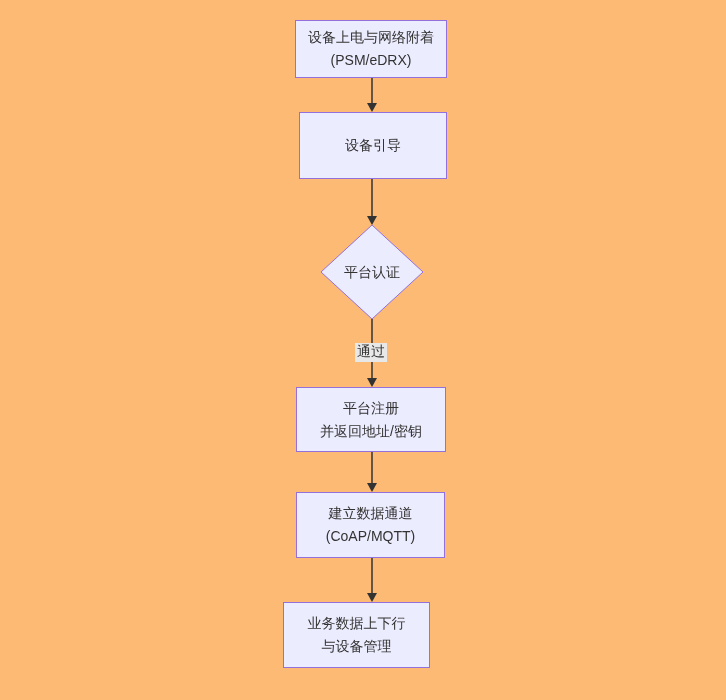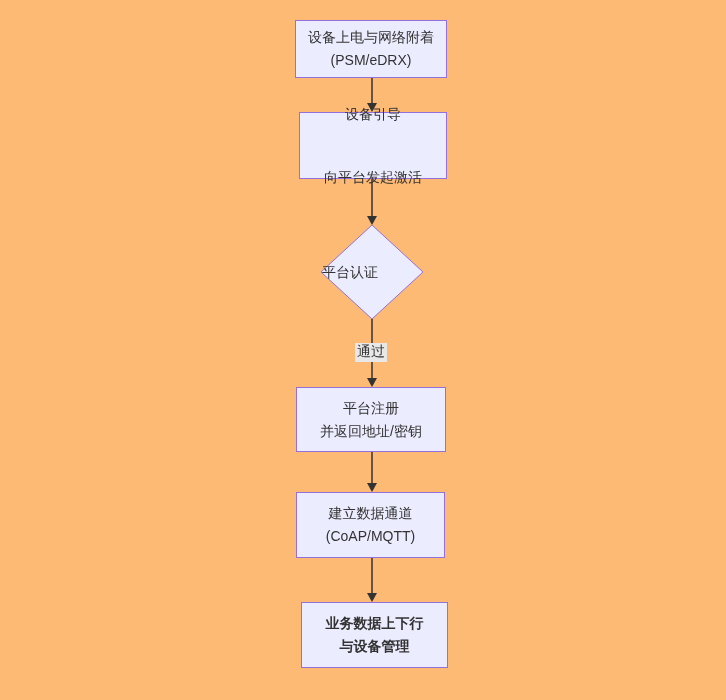--- a/index.html
+++ b/index.html
@@ -36,20 +36,21 @@
     color: #333333;
     font-size: 14px;
     line-height: 23px;
   }
   .node-line { white-space: nowrap; }
   .diamond-label {
     position: absolute;
     left: 322px;
     top: 262px;
     width: 100px;
+    text-align: center;
     color: #333333;
     font-size: 14px;
     line-height: 20px;
   }
   .edge-label {
     position: absolute;
     left: 355px;
     top: 343px;
     background: #e8e8e8;
     color: #333333;
@@ -57,21 +58,21 @@
     line-height: 19px;
     padding: 0 2px;
     white-space: nowrap;
     font-family: Liberation Mono, monospace;
   }
   
   .n-power    { left: 295px; top: 20px;  width: 152px; height: 58px; }
   .n-boot     { left: 299px; top: 112px; width: 148px; height: 67px; gap: 40px; }
   .n-register { left: 296px; top: 387px; width: 150px; height: 65px; }
   .n-channel  { left: 296px; top: 492px; width: 149px; height: 66px; }
-  .n-business { left: 301px; top: 602px; width: 147px; height: 66px; font-weight: bold; }
+  .n-business { left: 283px; top: 602px; width: 147px; height: 66px; }
 </style>
 </head>
 <body>
 
 <div class="canvas">
 
   <svg class="edges-layer" width="726" height="700" viewBox="0 0 726 700" xmlns="http://www.w3.org/2000/svg">
 
     <line x1="372" y1="78" x2="372" y2="103" stroke="#333333" stroke-width="1.5"></line>
     <polygon points="367,103 377,103 372,112" fill="#333333"></polygon>
@@ -91,21 +92,20 @@
     <polygon points="372,225 423,272 372,319 321,272" fill="#ECECFF" stroke="#9370DB" stroke-width="1"></polygon>
   </svg>
 
   <div class="node n-power">
     <span class="node-line">设备上电与网络附着</span>
     <span class="node-line">(PSM/eDRX)</span>
   </div>
 
   <div class="node n-boot">
     <span class="node-line">设备引导</span>
-    <span class="node-line">向平台发起激活</span>
   </div>
 
   <div class="diamond-label">平台认证</div>
 
   <div class="edge-label">通过</div>
 
   <div class="node n-register">
     <span class="node-line">平台注册</span>
     <span class="node-line">并返回地址/密钥</span>
   </div>

